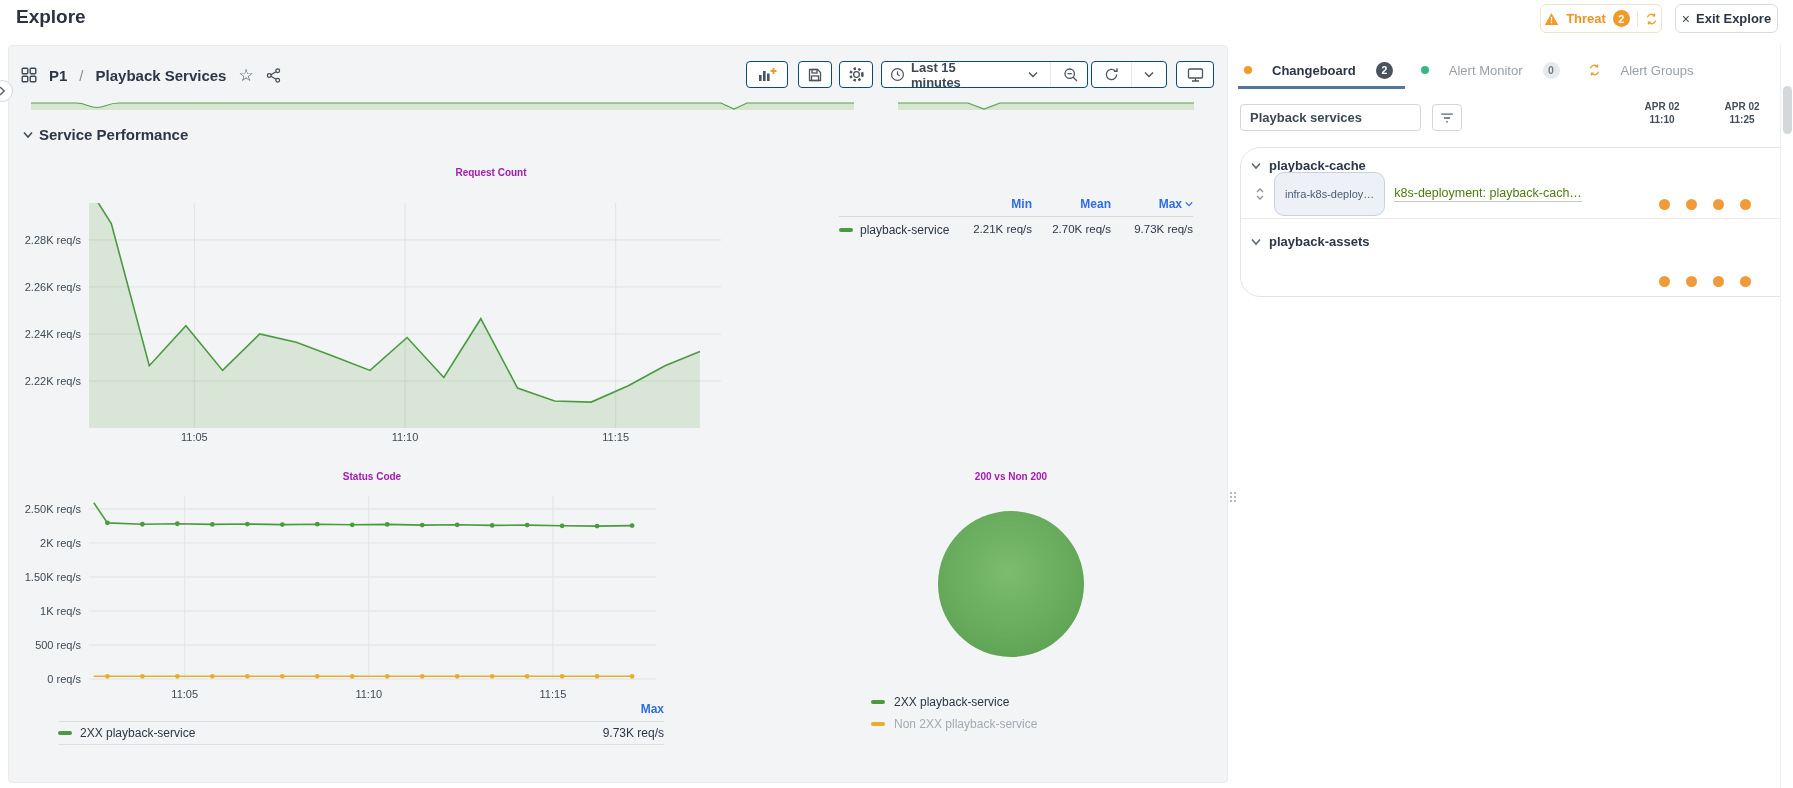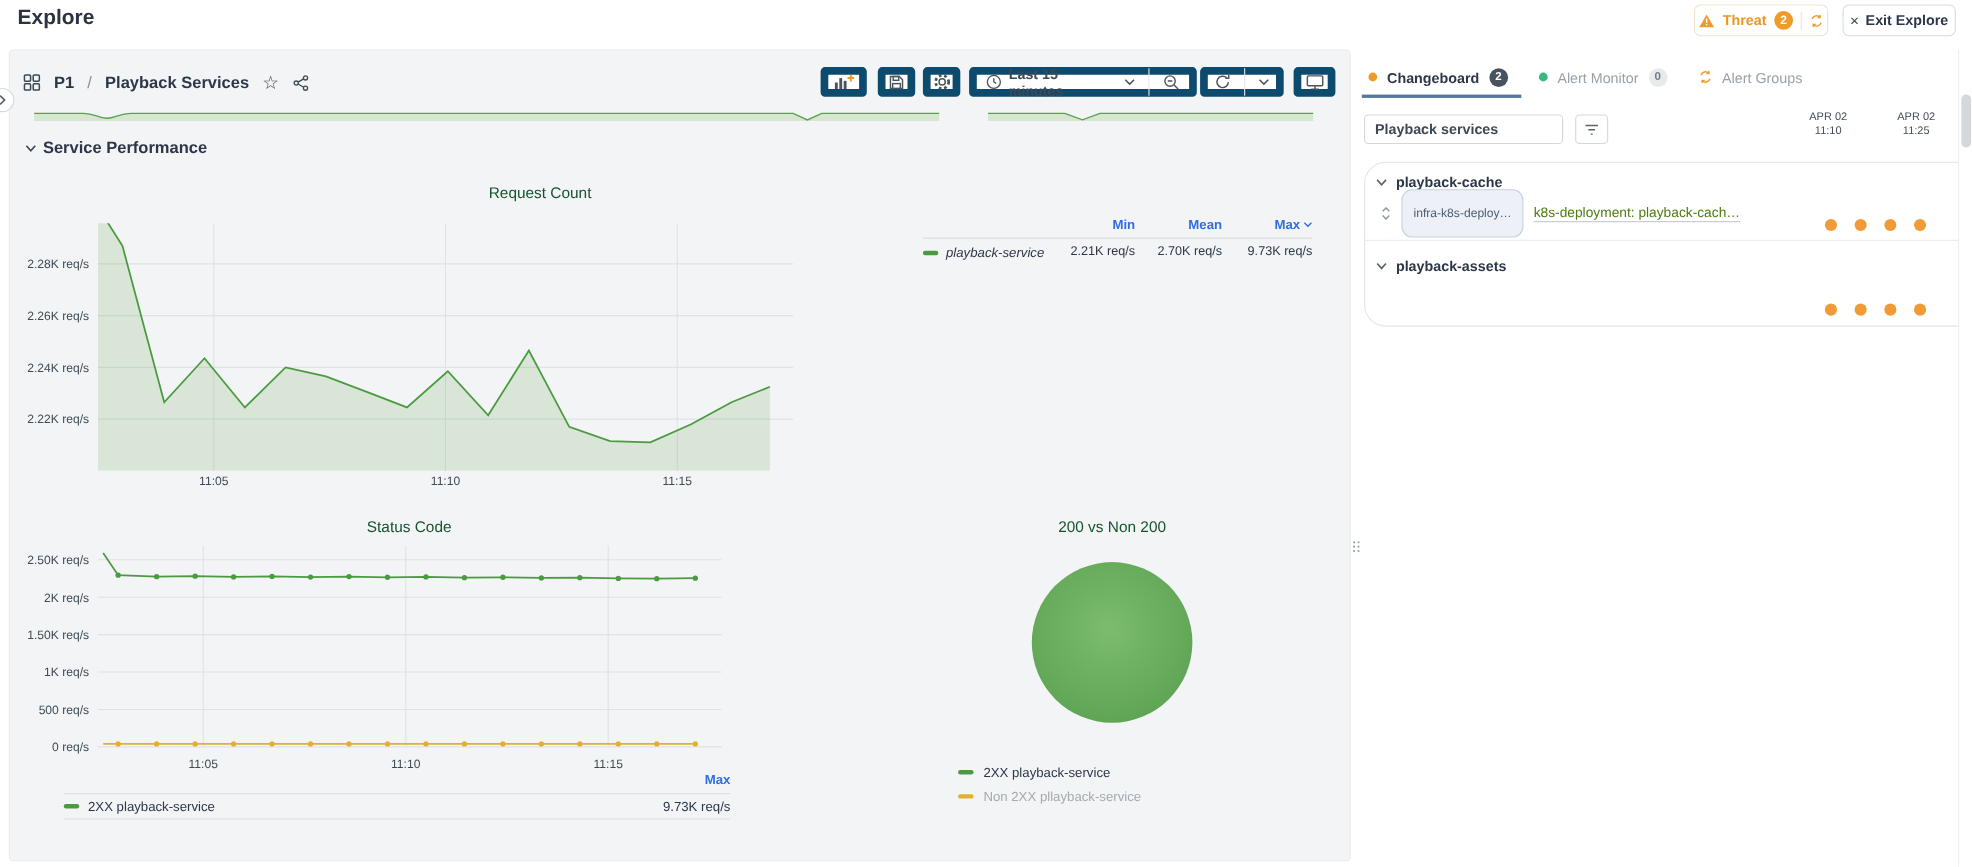--- a/index.html
+++ b/index.html
@@ -23,51 +23,51 @@
   .main-panel{left:8px;top:45px;width:1220px;height:738px;background:#f3f4f5;
         border:1px solid #e9eaeb;border-radius:4px;box-sizing:border-box;}
   .expander{left:-9px;top:80px;width:20px;height:20px;border-radius:50%;background:#fff;
         border:1px solid #d5d8db;display:flex;align-items:center;justify-content:center;z-index:5;}
   .breadcrumb{left:12px;top:17px;height:24px;display:flex;align-items:center;gap:12px;}
   .bc-code{font-size:15px;font-weight:700;color:#2b3648;}
   .bc-sep{font-size:15px;color:#8a919a;}
   .bc-name{font-size:15px;font-weight:700;color:#2b3648;}
   .bc-star{font-size:17px;color:#3f4a55;line-height:1;cursor:pointer;}
 
-  .tbtn{position:absolute;top:15px;height:27px;background:#fff;border:7px solid #0c4a6e;border-radius:4px;
+  .tbtn{position:absolute;top:15px;height:27px;background:#fff;border:1px solid #0c4a6e;border-radius:4px;
         display:flex;align-items:center;justify-content:center;gap:6px;box-sizing:border-box;cursor:pointer;}
   .btn-chart{left:737px;width:42px;}
   .btn-save{left:789px;width:34px;}
   .btn-gear{left:830px;width:34px;}
   .btn-time{left:872px;width:207px;justify-content:flex-start;padding:0 8px;}
   .time-label{font-size:13px;font-weight:600;color:#3d4854;}
   .inner-div{width:1px;height:25px;background:#e6e8ea;margin:0 6px;}
   .btn-refresh{left:1082px;width:76px;}
   .btn-monitor{left:1167px;width:38px;}
 
   .strip{position:absolute;top:55px;height:9px;}
   .strip1{left:22px;width:823px;}
   .strip2{left:889px;width:296px;}
 
   .section-header{left:14px;top:80px;display:flex;align-items:center;gap:6px;}
   .section-title{font-size:15px;font-weight:700;color:#2b3648;}
 
-  .chart-title{font-size:14px;font-weight:400;color:#14532d;text-align:center;}
+  .chart-title{font-size:10px;font-weight:700;color:#a21caf;text-align:center;}
   .rc-title{left:352px;top:121px;width:260px;}
   .sc-title{left:263px;top:425px;width:200px;}
   .pie-title{left:902px;top:425px;width:200px;}
 
   
   .legend1{left:830px;top:151px;width:354px;display:grid;grid-template-columns:122px 71px 79px 82px;
         font-size:11.5px;}
   .lg-h{color:#2f6ee2;font-weight:700;font-size:12px;text-align:right;padding-bottom:5px;
         border-bottom:1px solid #d7d9db;display:flex;justify-content:flex-end;align-items:center;gap:3px;}
   .lg-h.empty{border-bottom:1px solid #d7d9db;}
   .lg-c{padding-top:6px;text-align:right;color:#2b3648;}
-  .lg-name{display:flex;align-items:center;gap:7px;text-align:left;justify-content:flex-start;color:#2b3648;font-size:12px;font-style:italic;}
+  .lg-name{display:flex;align-items:center;gap:7px;text-align:left;justify-content:flex-start;color:#2b3648;font-size:12px;}
   .swatch{width:14px;height:4px;border-radius:2px;display:inline-block;flex:none;}
   .sw-green{background:#4a9a40;}
   .sw-yellow{background:#e3b02d;}
 
   
   .legend2{left:49px;top:656px;width:606px;font-size:12px;}
   .l2-max{color:#2f6ee2;font-weight:700;text-align:right;padding-bottom:5px;}
   .l2-row{display:flex;align-items:center;height:22px;border-top:1px solid #dcdee0;}
   .l2-row:last-child{border-bottom:1px solid #dcdee0;}
   .l2-name{display:flex;align-items:center;gap:8px;flex:1;color:#2b3648;}
@@ -78,38 +78,38 @@
   .pl-row{display:flex;align-items:center;gap:9px;height:15px;cursor:pointer;}
   .pl-dim{color:#a3aab1;}
 
   .drag-handle{left:1230px;top:492px;width:8px;height:16px;display:grid;
         grid-template-columns:2px 2px;grid-auto-rows:2px;gap:2px;cursor:col-resize;}
   .drag-handle span{background:#9aa3ab;border-radius:50%;}
 
   
   .right-panel{left:1238px;top:45px;width:542px;height:743px;background:#fff;}
   .tabs{position:absolute;left:4px;top:10px;display:flex;align-items:stretch;gap:24px;height:30px;}
-  .tab{display:flex;align-items:center;gap:9px;font-size:13px;cursor:pointer;position:relative;padding:0 2px;}
+  .tab{display:flex;align-items:center;gap:20px;font-size:13px;cursor:pointer;position:relative;padding:0 2px;}
   .tab-dot{width:8px;height:8px;border-radius:50%;flex:none;}
   .dot-orange{background:#f09a28;} .dot-green{background:#36b981;}
   .tab-label-active{font-weight:700;color:#2b3648;}
   .tab-label{color:#98a0a8;}
   .tab-badge{width:17px;height:17px;border-radius:50%;font-size:10.5px;display:flex;align-items:center;
         justify-content:center;font-weight:700;}
   .badge-dark{background:#48535f;color:#fff;}
   .badge-light{background:#e7e9eb;color:#707a84;}
   .tab-active::after{content:"";position:absolute;left:-4px;right:-10px;bottom:-4px;height:3px;background:#54779e;}
 
   .search-input{position:absolute;left:2px;top:59px;width:181px;height:27px;border:1px solid #d4d7da;
         border-radius:4px;box-sizing:border-box;padding:0 9px;font-size:13px;font-weight:600;color:#3d4854;
         font-family:"Liberation Sans","DejaVu Sans",sans-serif;background:#fff;outline:none;}
   .filter-btn{position:absolute;left:194px;top:59px;width:30px;height:27px;border:1px solid #d4d7da;
         border-radius:4px;background:#fff;display:flex;align-items:center;justify-content:center;
         box-sizing:border-box;cursor:pointer;}
-  .datecol{position:absolute;top:55px;width:56px;text-align:center;font-size:10px;font-weight:400;
+  .datecol{position:absolute;top:55px;width:56px;text-align:center;font-size:10px;font-weight:700;
         color:#434e5a;line-height:13px;}
   .datecol1{left:396px;} .datecol2{left:476px;}
 
   .card{position:absolute;left:2px;top:102px;width:640px;height:150px;border:1px solid #e3e5e8;
         border-radius:20px;background:#fff;box-sizing:border-box;}
   .group-header{position:absolute;left:10px;display:flex;align-items:center;gap:8px;cursor:pointer;}
   .group-name{font-size:13px;font-weight:700;color:#2b3648;}
   .g1{top:10px;} .g2{top:86px;}
   .event-row{position:absolute;left:14px;right:10px;height:26px;display:flex;align-items:center;gap:9px;}
   .r1{top:33px;} .r2{top:110px;}

